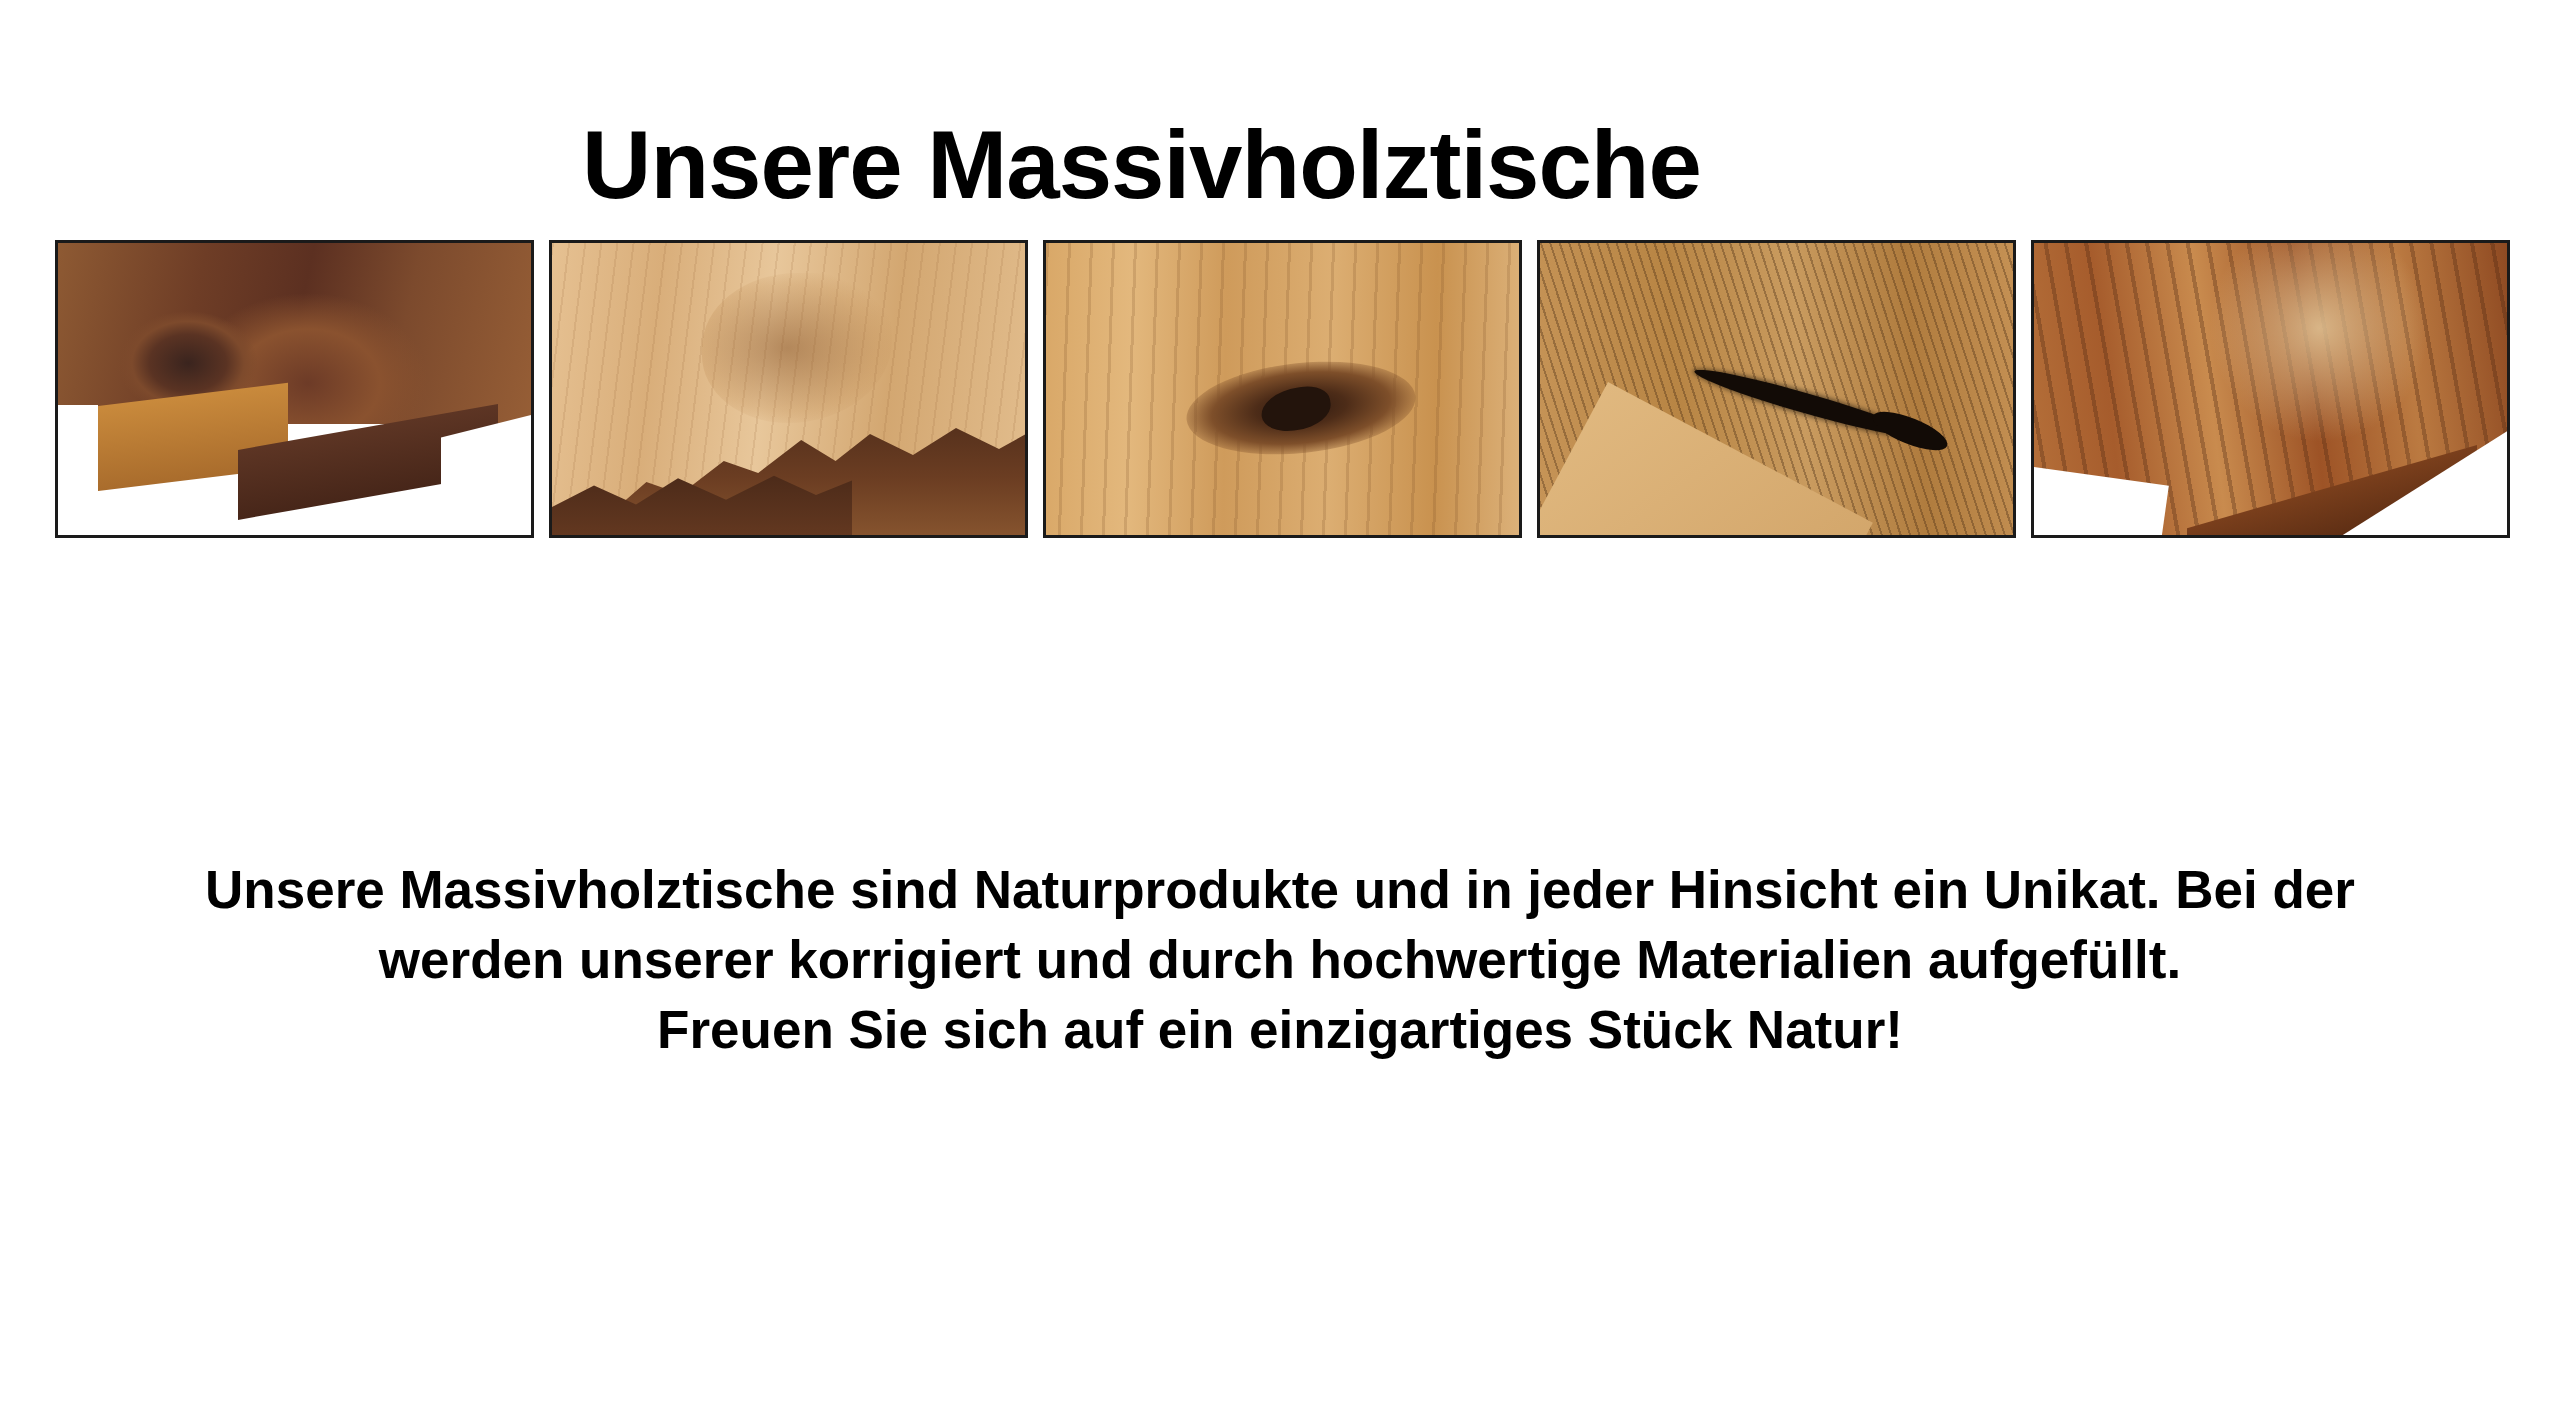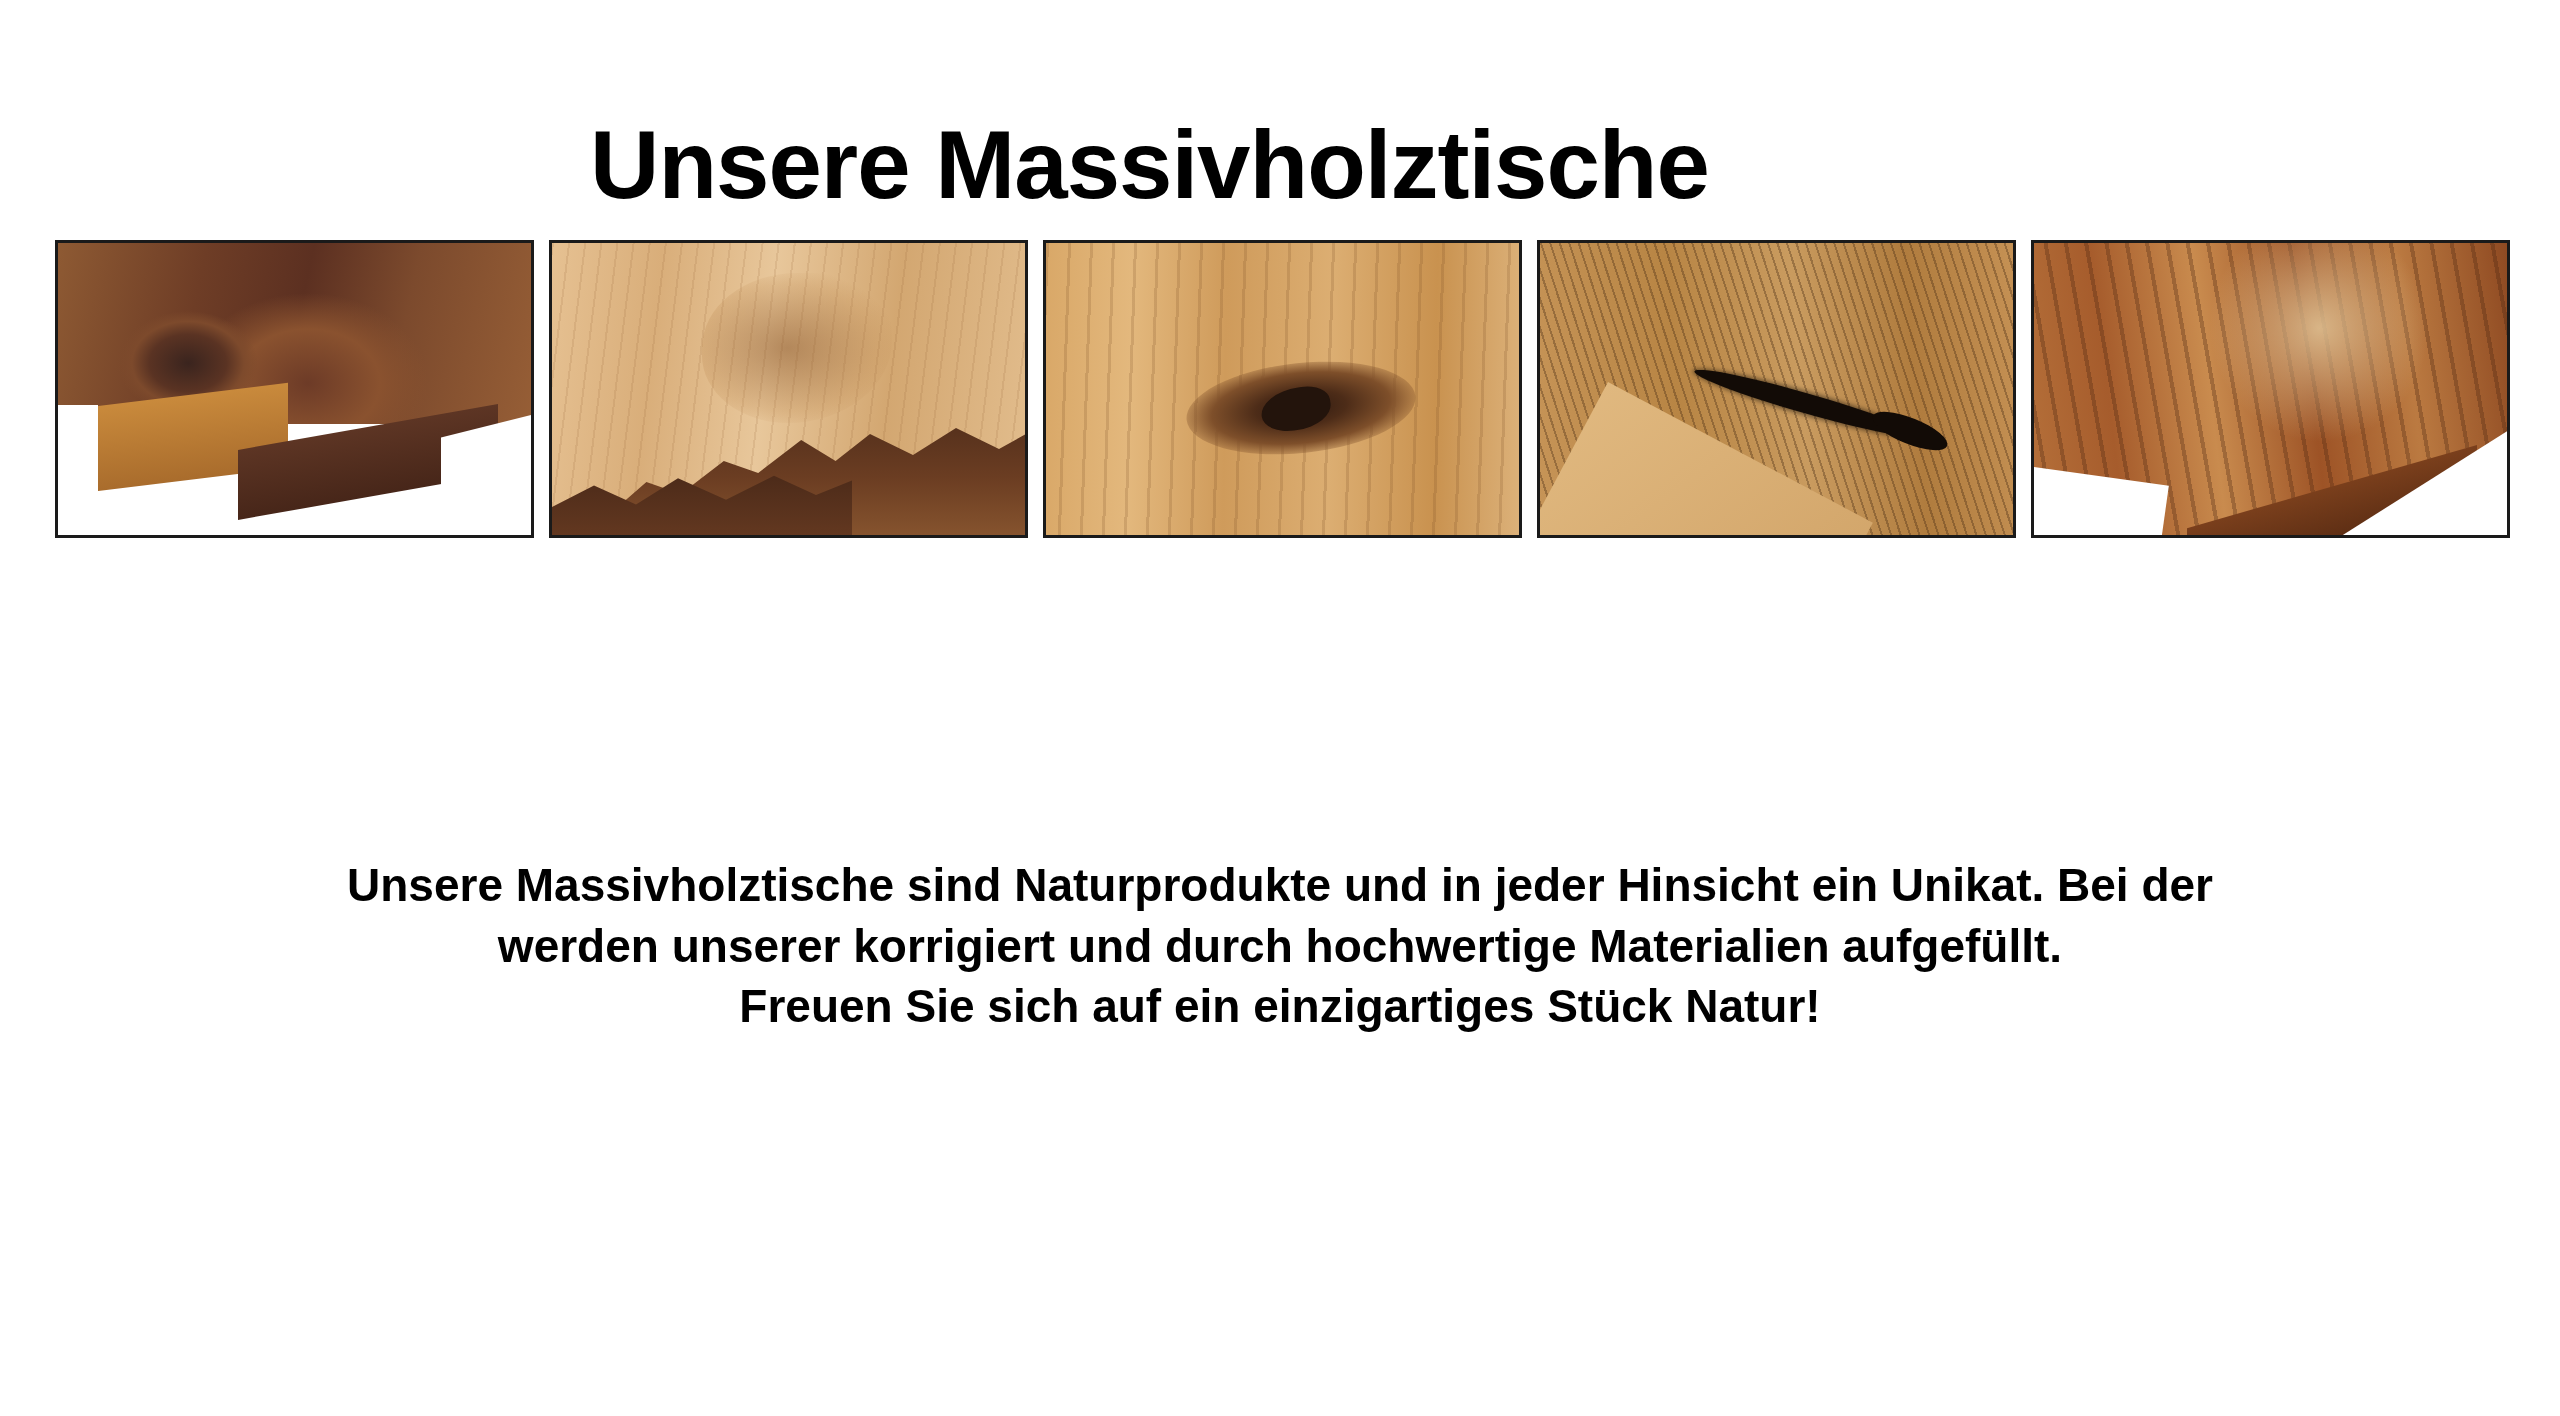--- a/index.html
+++ b/index.html
@@ -18,21 +18,21 @@
     position: relative;
     width: 2560px;
     height: 1416px;
     background: #ffffff;
   }
 
   
   .title {
     position: absolute;
     top: 48px;
-    left: 12px;
+    left: 4px;
     width: 2275px;
     text-align: center;
     font-size: 96px;
     font-weight: bold;
     letter-spacing: -1px;
     line-height: 1.1;
     color: #000000;
   }
 
   
@@ -241,21 +241,21 @@
     transform: rotate(8deg);
   }
 
   
   .body-text {
     position: absolute;
     top: 855px;
     left: 60px;
     width: 2440px;
     text-align: center;
-    font-size: 46px;
+    font-size: 53px;
     font-weight: bold;
     line-height: 1.32;
     color: #000000;
   }
   .body-text .line { display: block; white-space: nowrap; }
   .closing { display: block; white-space: nowrap; }
 </style>
 </head>
 <body>
 

